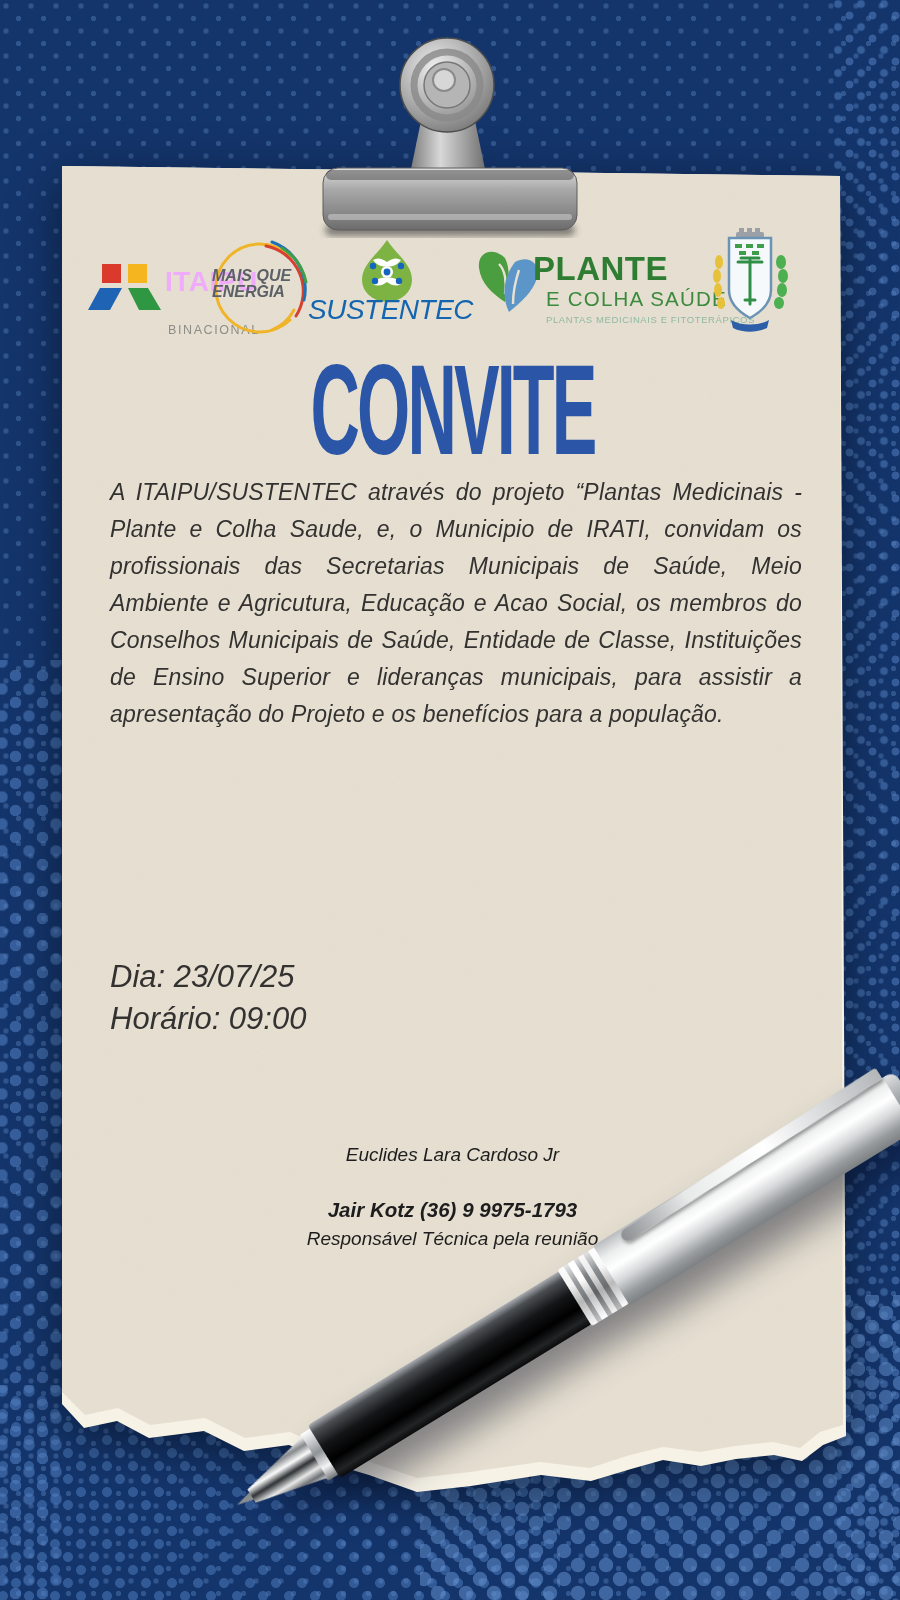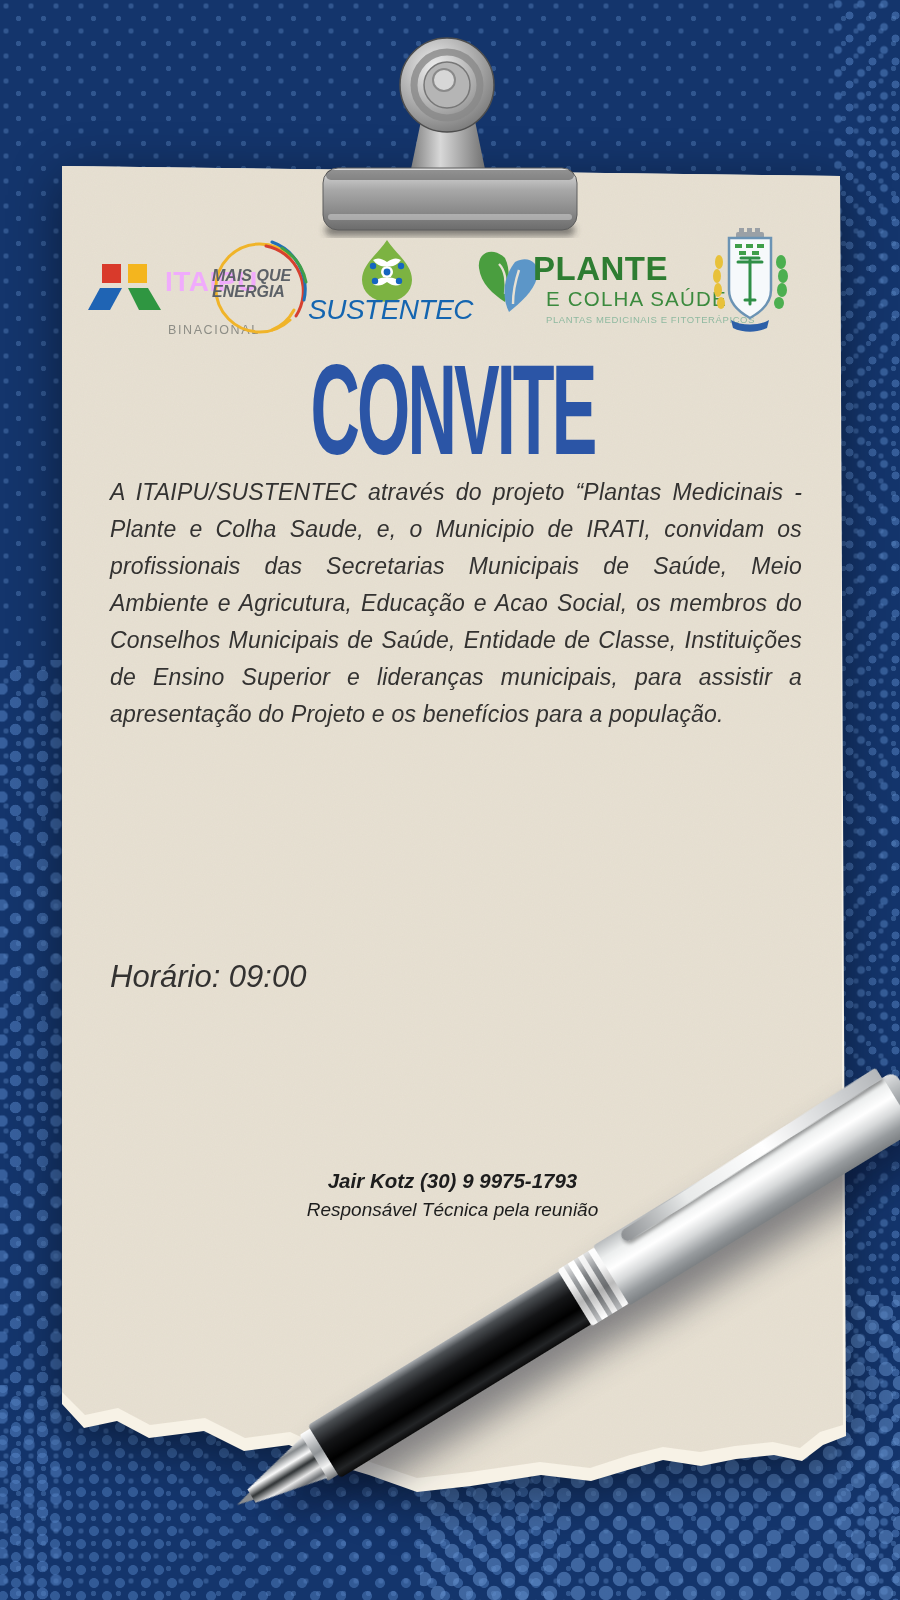--- a/index.html
+++ b/index.html
@@ -240,26 +240,28 @@
         <ellipse cx="74" cy="75" rx="5" ry="6"></ellipse>
     </g>
     <path d="M26,92 C36,98 54,98 64,92 L62,100 C52,105 38,105 28,100 Z" fill="#2c5fa8"></path>
   </svg>
 
   <div class="abs" id="title">CONVITE</div>
 
   <div class="abs" id="body-text">A ITAIPU/SUSTENTEC através do projeto “Plantas Medicinais - Plante e Colha Saude, e, o Municipio de IRATI, convidam os profissionais das Secretarias Municipais de Saúde, Meio Ambiente e Agricutura, Educação e Acao Social, os membros do Conselhos Municipais  de Saúde, Entidade de Classe, Instituições de Ensino Superior e lideranças municipais, para assistir a apresentação do Projeto e os benefícios para a população.</div>
 
   <div class="abs" id="details">
+    <div>Dia: 23/07/25</div>
     <div>Horário: 09:00</div>
   </div>
 
   <div class="abs" id="signatures">
+    <div class="sig-name">Euclides Lara Cardoso Jr</div>
     <div class="sig-gap"></div>
-    <div class="sig-role">Jair Kotz (30) 9 9975-1793</div>
+    <div class="sig-role">Jair Kotz (36) 9 9975-1793</div>
     <div class="sig-name">Responsável Técnica pela reunião</div>
   </div>
 </div>
 
 <svg id="clip-svg" class="abs" width="264" height="215" viewBox="0 0 264 215">
   <defs>
     <linearGradient id="barGrad" x1="0" y1="0" x2="0" y2="1">
       <stop offset="0" stop-color="#dedede"></stop>
         <stop offset=".35" stop-color="#a8a8a8"></stop>
       <stop offset=".7" stop-color="#8a8a8a"></stop>

